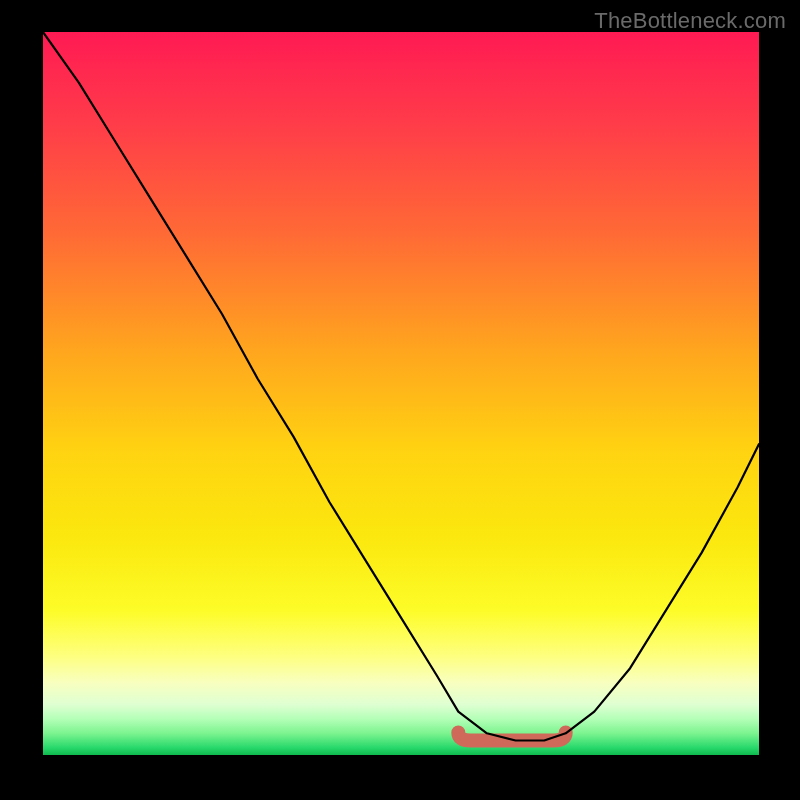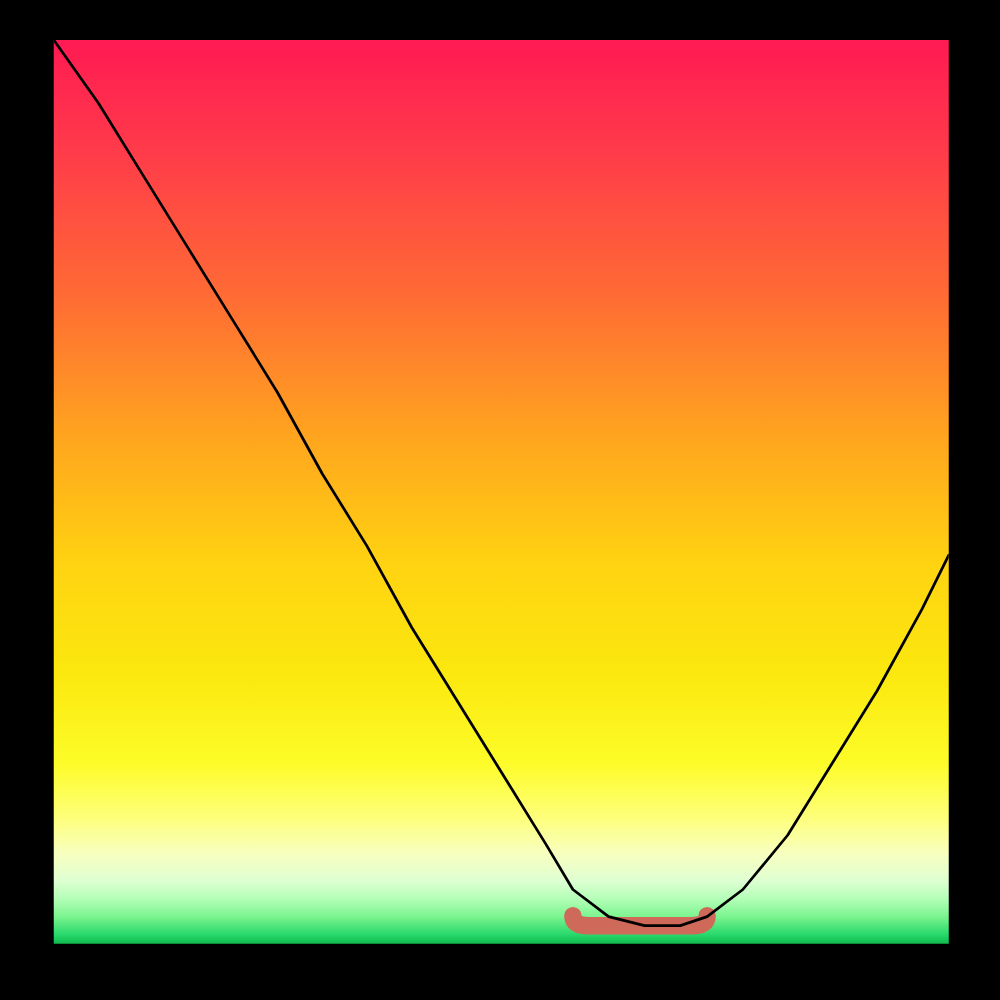--- a/index.html
+++ b/index.html
@@ -68,20 +68,21 @@
     stroke: #cf6a5a;
     stroke-width: 14;
     stroke-linecap: round;
     stroke-linejoin: round;
   }
 </style>
 </head>
 <body>
 
 <div class="stage">
+  <div class="attribution">TheBottleneck.com</div>
 
   <div class="plot">
     <svg class="overlay" viewBox="0 0 716 723" preserveAspectRatio="none">
       <path id="valley-path" class="valley" d="M415.3 700.5 Q415.3 708.5 427.3 708.5 L510.7 708.5 Q522.7 708.5 522.7 700.5"></path>
       <path id="curve-path" class="curve" d="M0.0 0.0 L35.8 50.6 L71.6 108.5 L107.4 166.3 L143.2 224.1 L179.0 282.0 L214.8 347.0 L250.6 404.9 L286.4 470.0 L322.2 527.8 L358.0 585.6 L393.8 643.5 L415.3 679.6 L443.9 701.3 L472.6 708.5 L501.2 708.5 L522.7 701.3 L551.3 679.6 L587.1 636.2 L622.9 578.4 L658.7 520.6 L694.5 455.5 L716.0 412.1"></path>
     </svg>
   </div>
 </div>
 
 </body></html>

